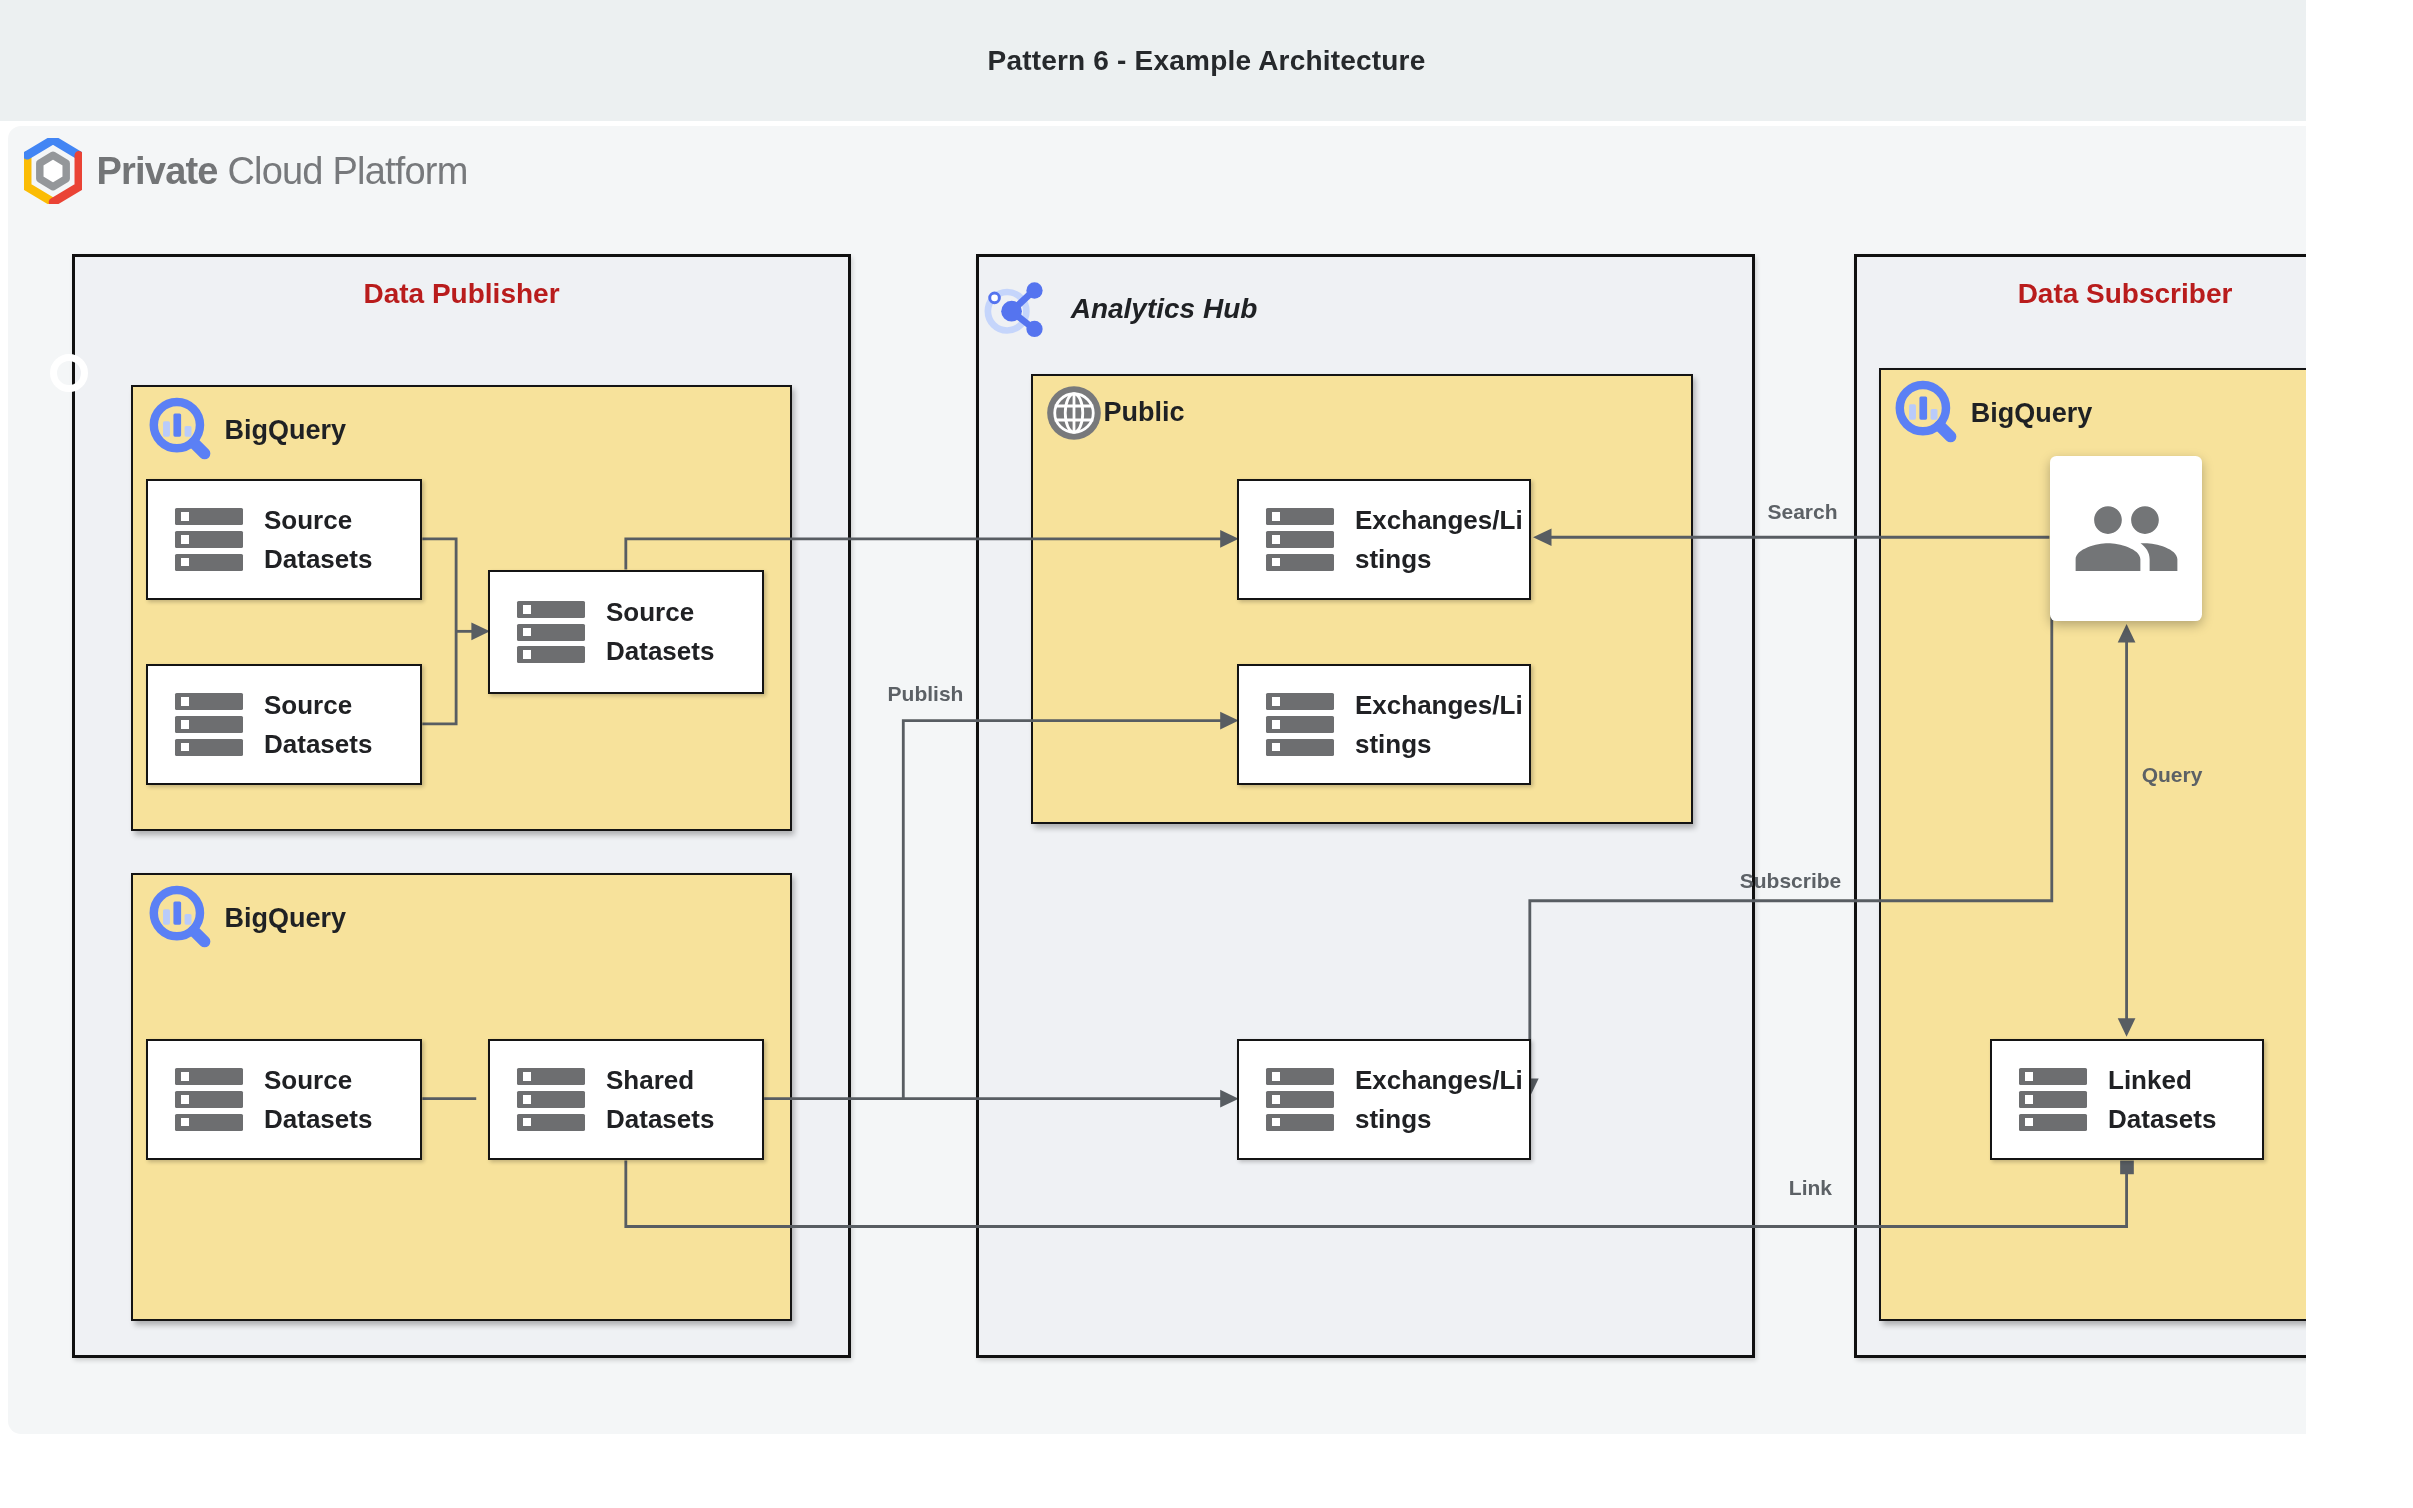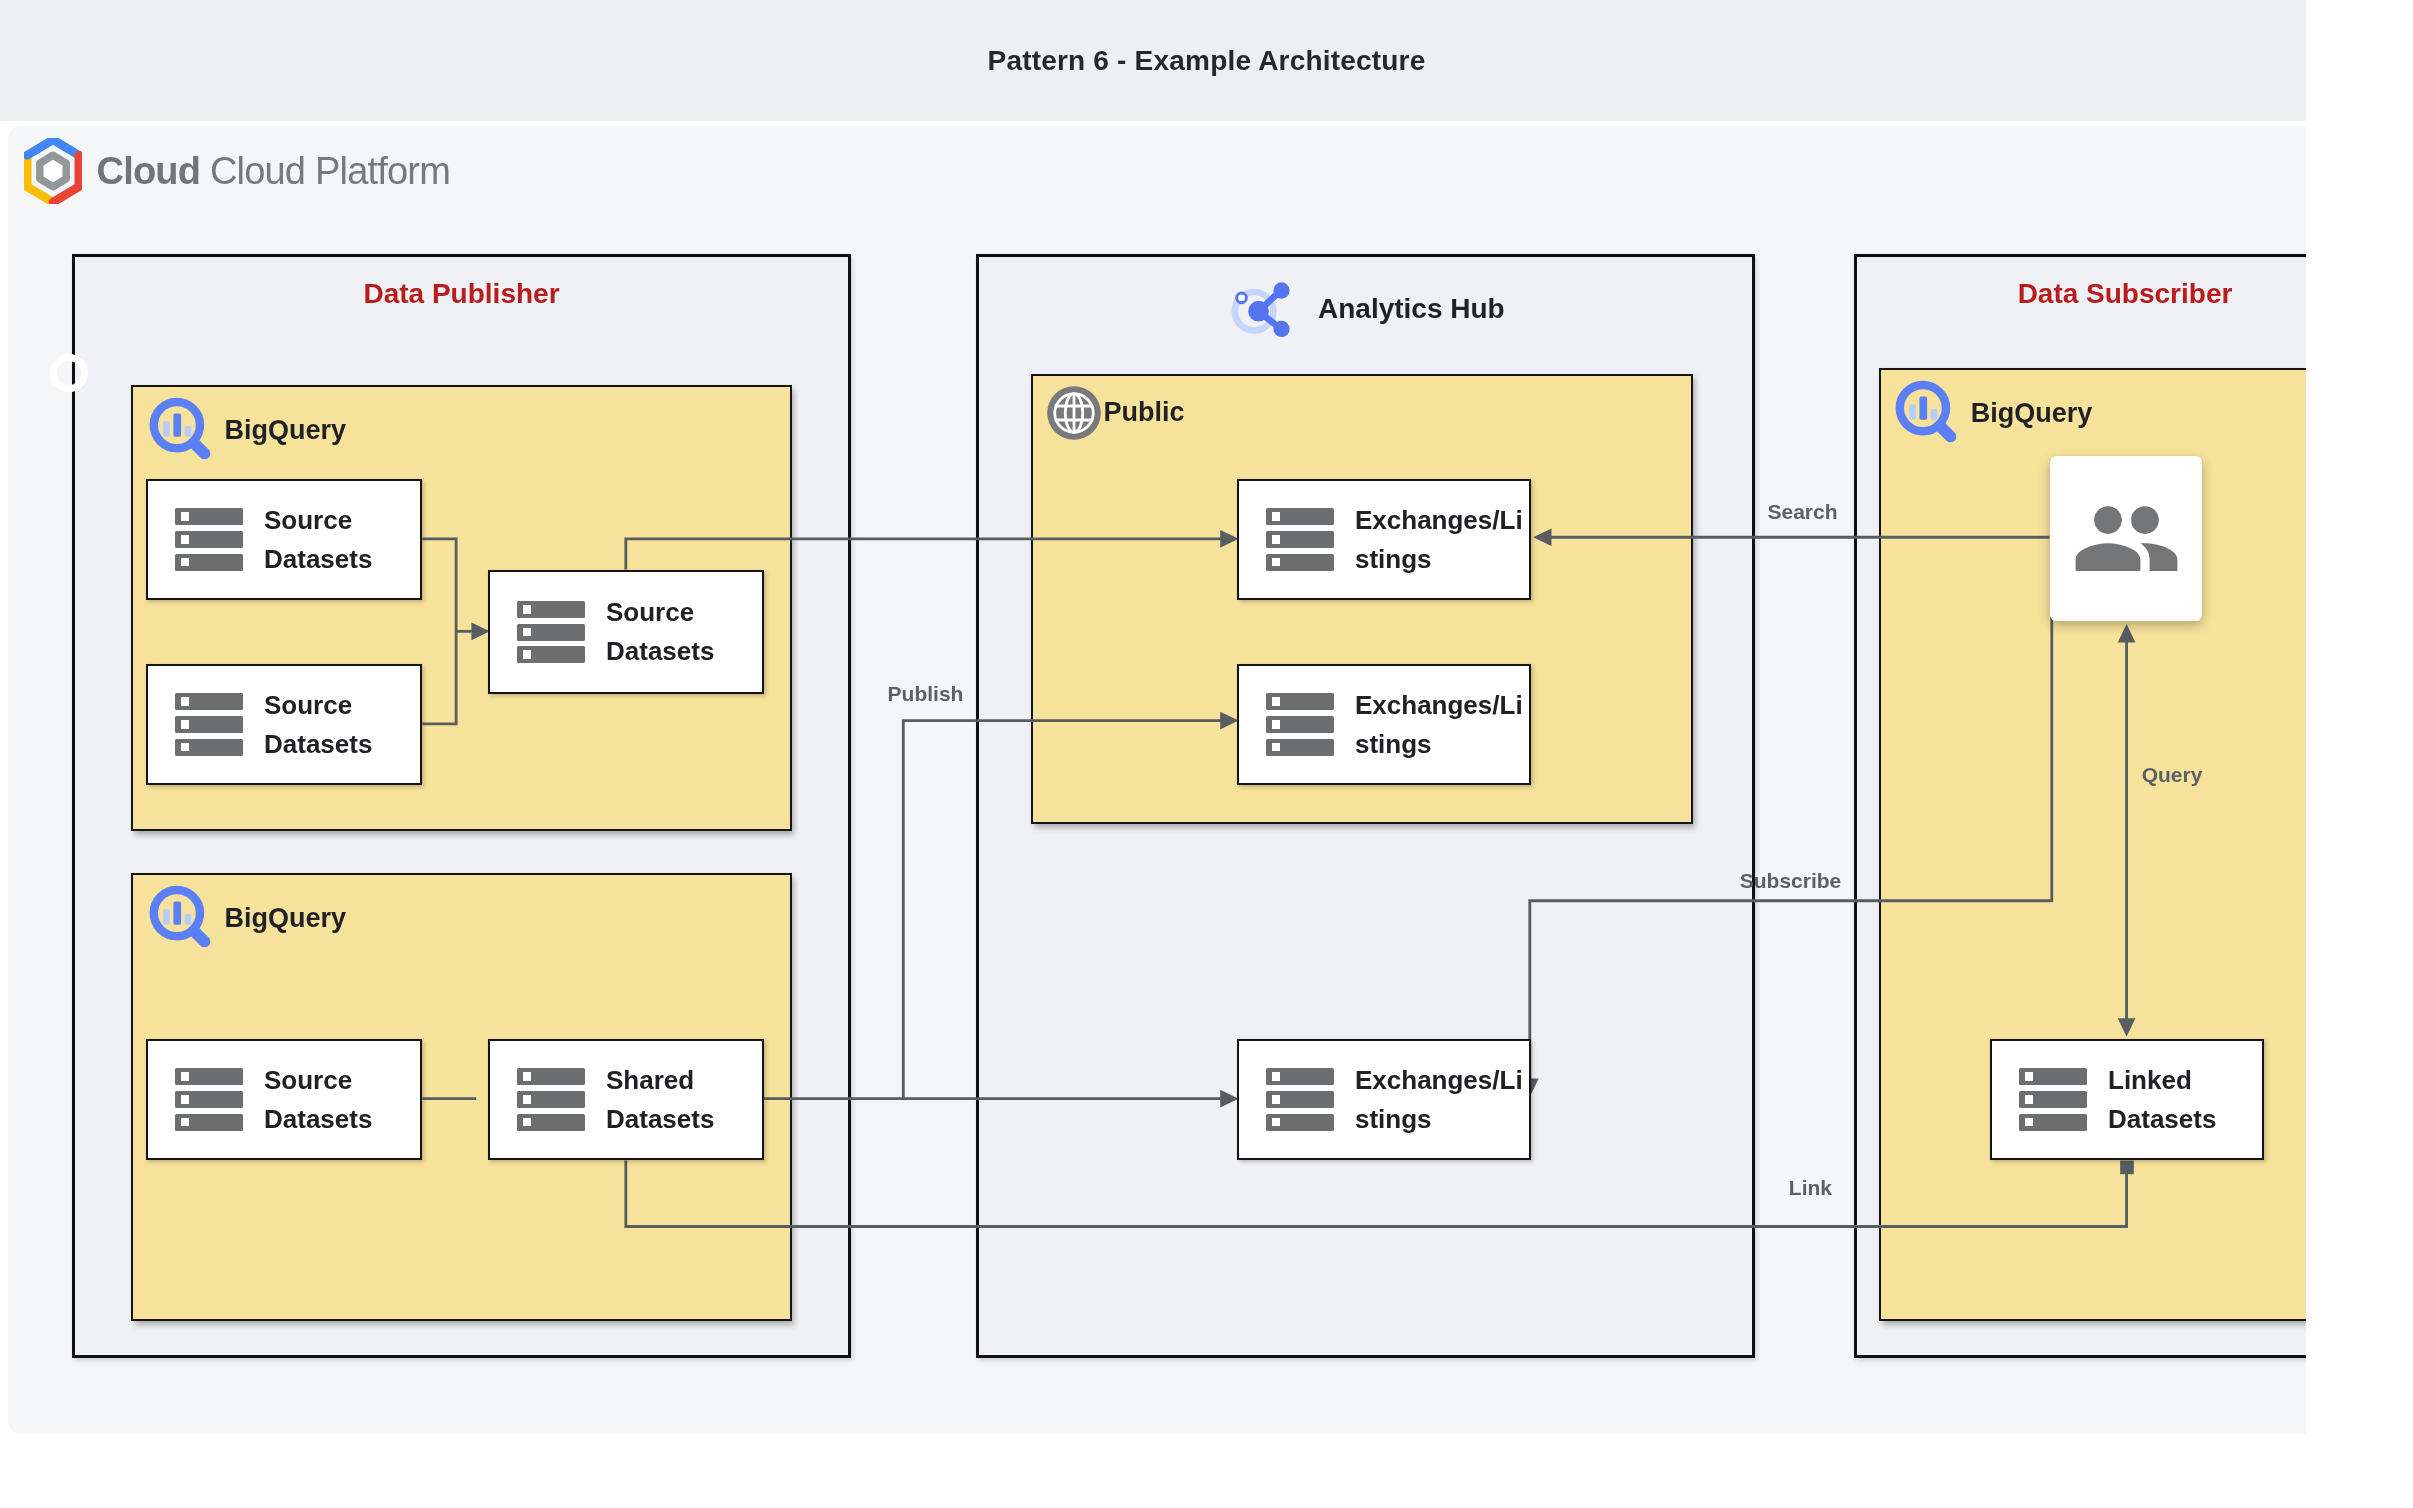--- a/index.html
+++ b/index.html
@@ -15,21 +15,21 @@
   
   .gcp-logo{position:absolute;left:24px;top:138px;display:flex;align-items:center;gap:14.5px;}
   .gcp-text{font-size:38px;letter-spacing:-0.8px;color:#77797c;white-space:nowrap;}
   .gcp-text .brand{font-weight:700;color:#737577;}
   
   .container{position:absolute;background:#eff1f4;border:3.2px solid #101010;box-sizing:border-box;
              box-shadow:2.4px 3.2px 4.8px rgba(0,0,0,.18);}
   .container-title{position:absolute;left:0;right:0;top:21px;text-align:center;
                    font-size:28px;font-weight:700;color:#b91c1c;}
   .hub-title-row{position:absolute;left:0;right:0;top:14.5px;display:flex;align-items:center;
-                 justify-content:center;gap:17.7px;}
+                 gap:17.7px;font-style:italic;}
   .hub-title-row .t{font-size:28px;font-weight:700;color:#1f2124;}
   
   .ybox{position:absolute;background:#f7e29b;border:2.4px solid #141414;box-sizing:border-box;
         box-shadow:3.2px 4px 5.6px rgba(0,0,0,.28);}
   .ybox-head{position:absolute;display:flex;align-items:center;}
   .ybox-head .h{font-size:27px;font-weight:700;color:#1f2124;}
   
   .wbox{position:absolute;background:#ffffff;border:2.4px solid #141414;box-sizing:border-box;
         z-index:3;display:flex;align-items:center;padding-left:27px;gap:21px;
         box-shadow:1.6px 2.4px 4px rgba(0,0,0,.22);}
@@ -64,21 +64,21 @@
 
   <div class="gcp-logo">
     <svg width="58" height="66" viewBox="0 0 100 115">
       <path d="M50 112 L5 85 L5 30" fill="none" stroke="#fbbc05" stroke-width="15" stroke-linejoin="round" stroke-linecap="round"></path>
       <path d="M5 30 L50 3 L95 30" fill="none" stroke="#4285f4" stroke-width="15" stroke-linejoin="round" stroke-linecap="round"></path>
       <path d="M95 30 L95 85 L50 112" fill="none" stroke="#ea4335" stroke-width="15" stroke-linejoin="round" stroke-linecap="round"></path>
       <polygon points="50,30 73,44 73,71 50,85 27,71 27,44" fill="#ffffff" stroke="#94979a" stroke-width="13" stroke-linejoin="round"></polygon>
       <circle cx="50" cy="57" r="12" fill="#ffffff"></circle>
     </svg>
     <div class="gcp-text">
-      <span class="brand">Cloud</span>
+      <span class="brand">Private</span>
       <span>Cloud Platform</span>
     </div>
   </div>
 
   <div class="container" style="left:72px;top:254px;width:779px;height:1104px;">
     <div class="container-title">Data Publisher</div>
   </div>
 
   <div class="white-ring"></div>
 

